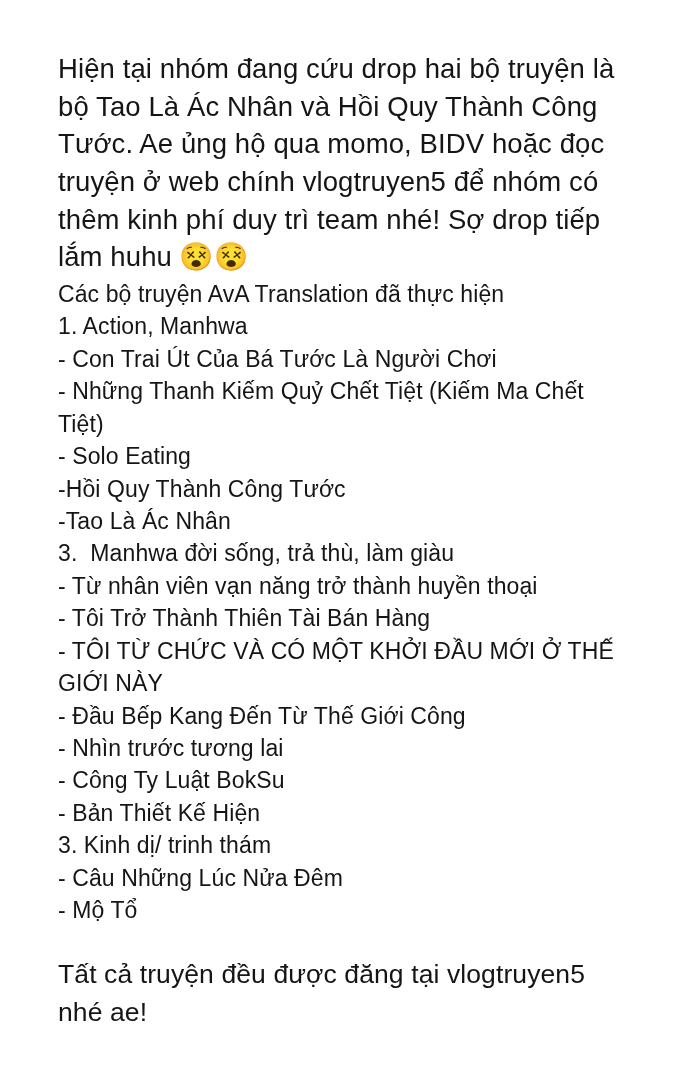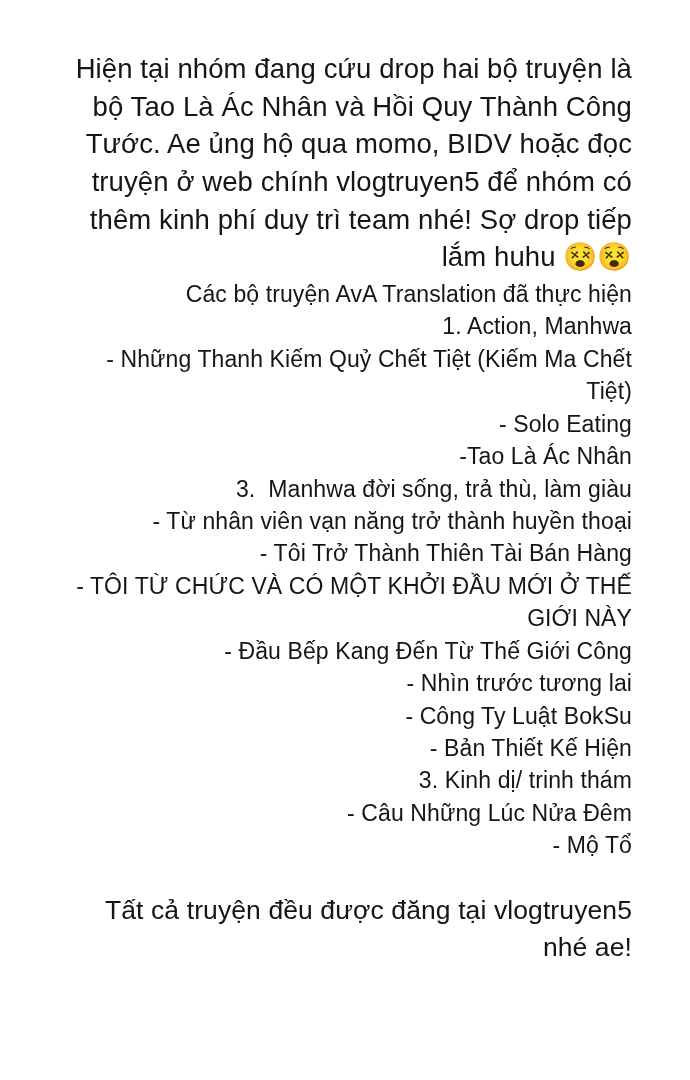--- a/index.html
+++ b/index.html
@@ -22,21 +22,20 @@
     box-sizing: border-box;
     padding: 50px 58px 0 58px;
   }
   .block {
     font-size: 27px;
     line-height: 1.36;
     letter-spacing: 0.1px;
     color: #151515;
     white-space: pre-wrap;
     word-wrap: break-word;
-    text-align: right;
   }
   .intro {
     font-size: 27.5px;
     line-height: 1.37;
     margin: 0 0 2px 0;
   }
   .line {
     font-size: 23px;
     line-height: 1.41;
     margin: 0;
@@ -53,22 +52,24 @@
 </head>
 <body>
 
 <div id="page">
 
   <p class="block intro">Hiện tại nhóm đang cứu drop hai bộ truyện là bộ Tao Là Ác Nhân và Hồi Quy Thành Công Tước. Ae ủng hộ qua momo, BIDV hoặc đọc truyện ở web chính vlogtruyen5 để nhóm có thêm kinh phí duy trì team nhé! Sợ drop tiếp lắm huhu 😵😵</p>
 
   <p class="block line">Các bộ truyện AvA Translation đã thực hiện</p>
 
   <p class="block line">1. Action, Manhwa</p>
+  <p class="block line">- Con Trai Út Của Bá Tước Là Người Chơi</p>
   <p class="block line">- Những Thanh Kiếm Quỷ Chết Tiệt (Kiếm Ma Chết Tiệt)</p>
   <p class="block line">- Solo Eating</p>
+  <p class="block line">-Hồi Quy Thành Công Tước</p>
   <p class="block line">-Tao Là Ác Nhân</p>
   <p class="block line">3.  Manhwa đời sống, trả thù, làm giàu</p>
   <p class="block line">- Từ nhân viên vạn năng trở thành huyền thoại</p>
   <p class="block line">- Tôi Trở Thành Thiên Tài Bán Hàng</p>
   <p class="block line">- TÔI TỪ CHỨC VÀ CÓ MỘT KHỞI ĐẦU MỚI Ở THẾ GIỚI NÀY</p>
   <p class="block line">- Đầu Bếp Kang Đến Từ Thế Giới Công</p>
   <p class="block line">- Nhìn trước tương lai</p>
   <p class="block line">- Công Ty Luật BokSu</p>
   <p class="block line">- Bản Thiết Kế Hiện</p>
   <p class="block line">3. Kinh dị/ trinh thám</p>

